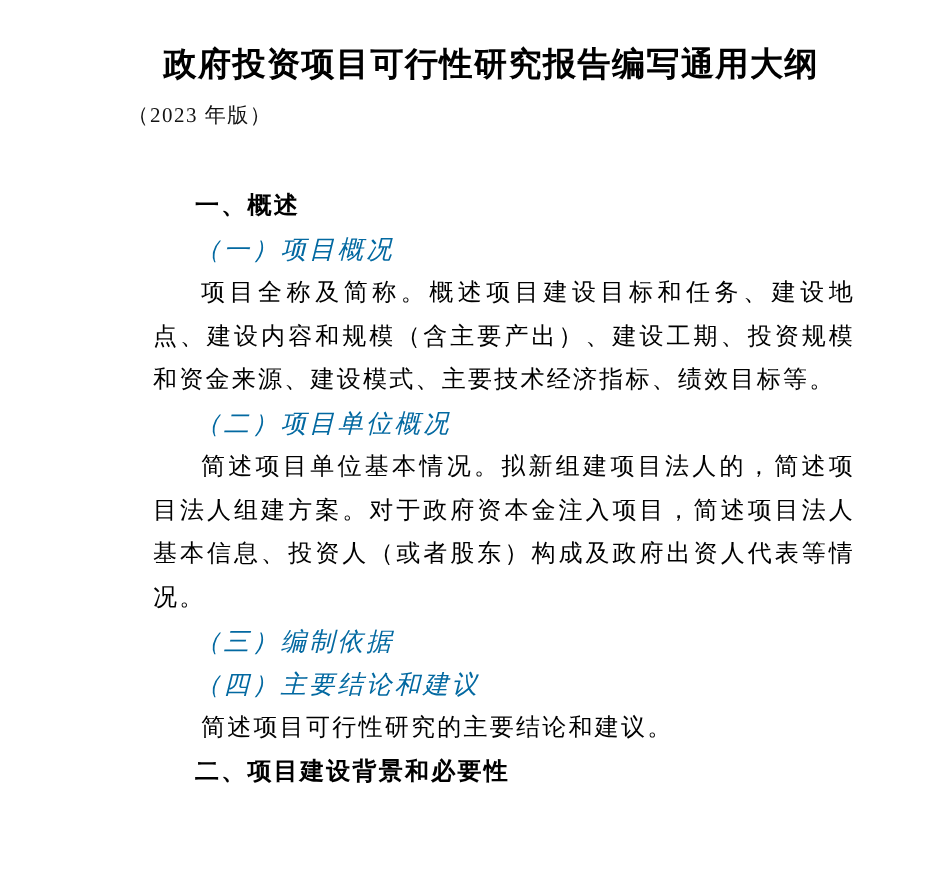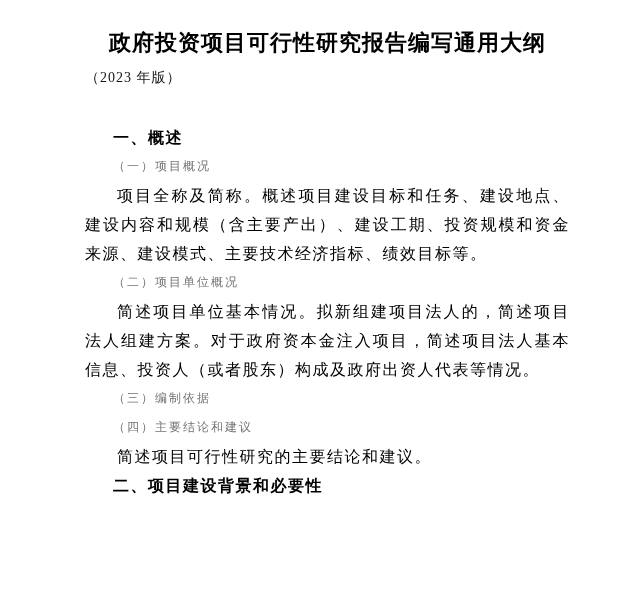--- a/index.html
+++ b/index.html
@@ -32,36 +32,38 @@
     font-size: 14px;
     letter-spacing: 1px;
     margin-top: 13px;
     line-height: 18px;
     color: #141414;
   }
   .doc-body {
     margin-top: 36px;
     font-size: 16px;
     line-height: 29px;
+    margin-left: 17px;
   }
   .section-heading {
     font-family: "Liberation Sans", sans-serif;
     font-weight: bold;
     font-size: 16px;
     letter-spacing: 1.5px;
     padding-left: 28px;
     color: #000000;
   }
   .sub-heading {
     font-family: "Liberation Serif", serif;
     font-weight: normal;
-    font-size: 12px;
+    font-style: italic; 
+    font-size: 17px;
     letter-spacing: 2px;
     padding-left: 28px;
-    color: #737373;
+    color: #0369a1;
   }
   .paragraph {
     text-indent: 2em;
     text-align: justify;
     letter-spacing: 1.5px;
     color: #000000;
   }
 </style>
 </head>
 <body>

